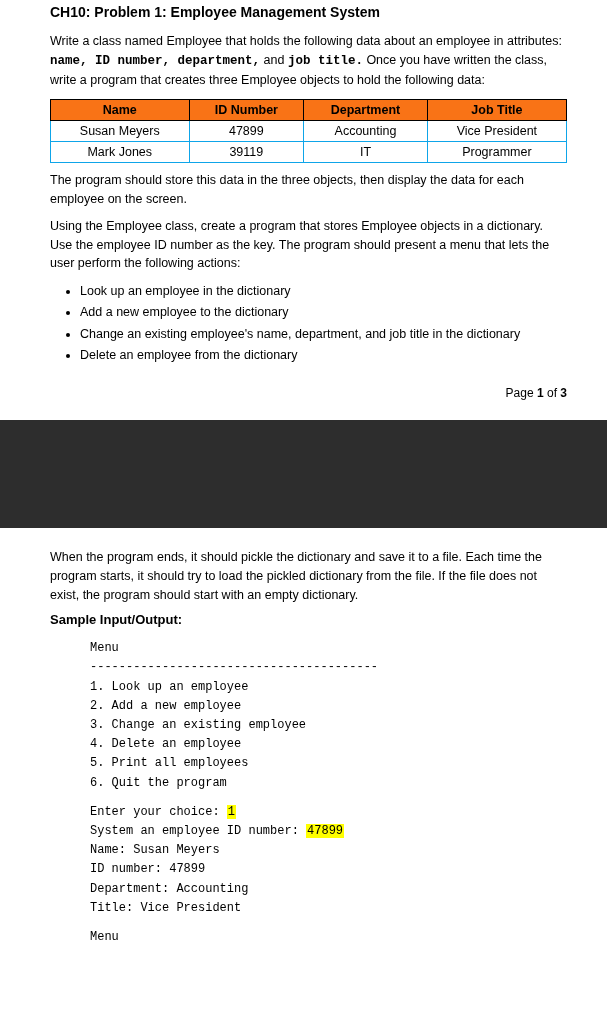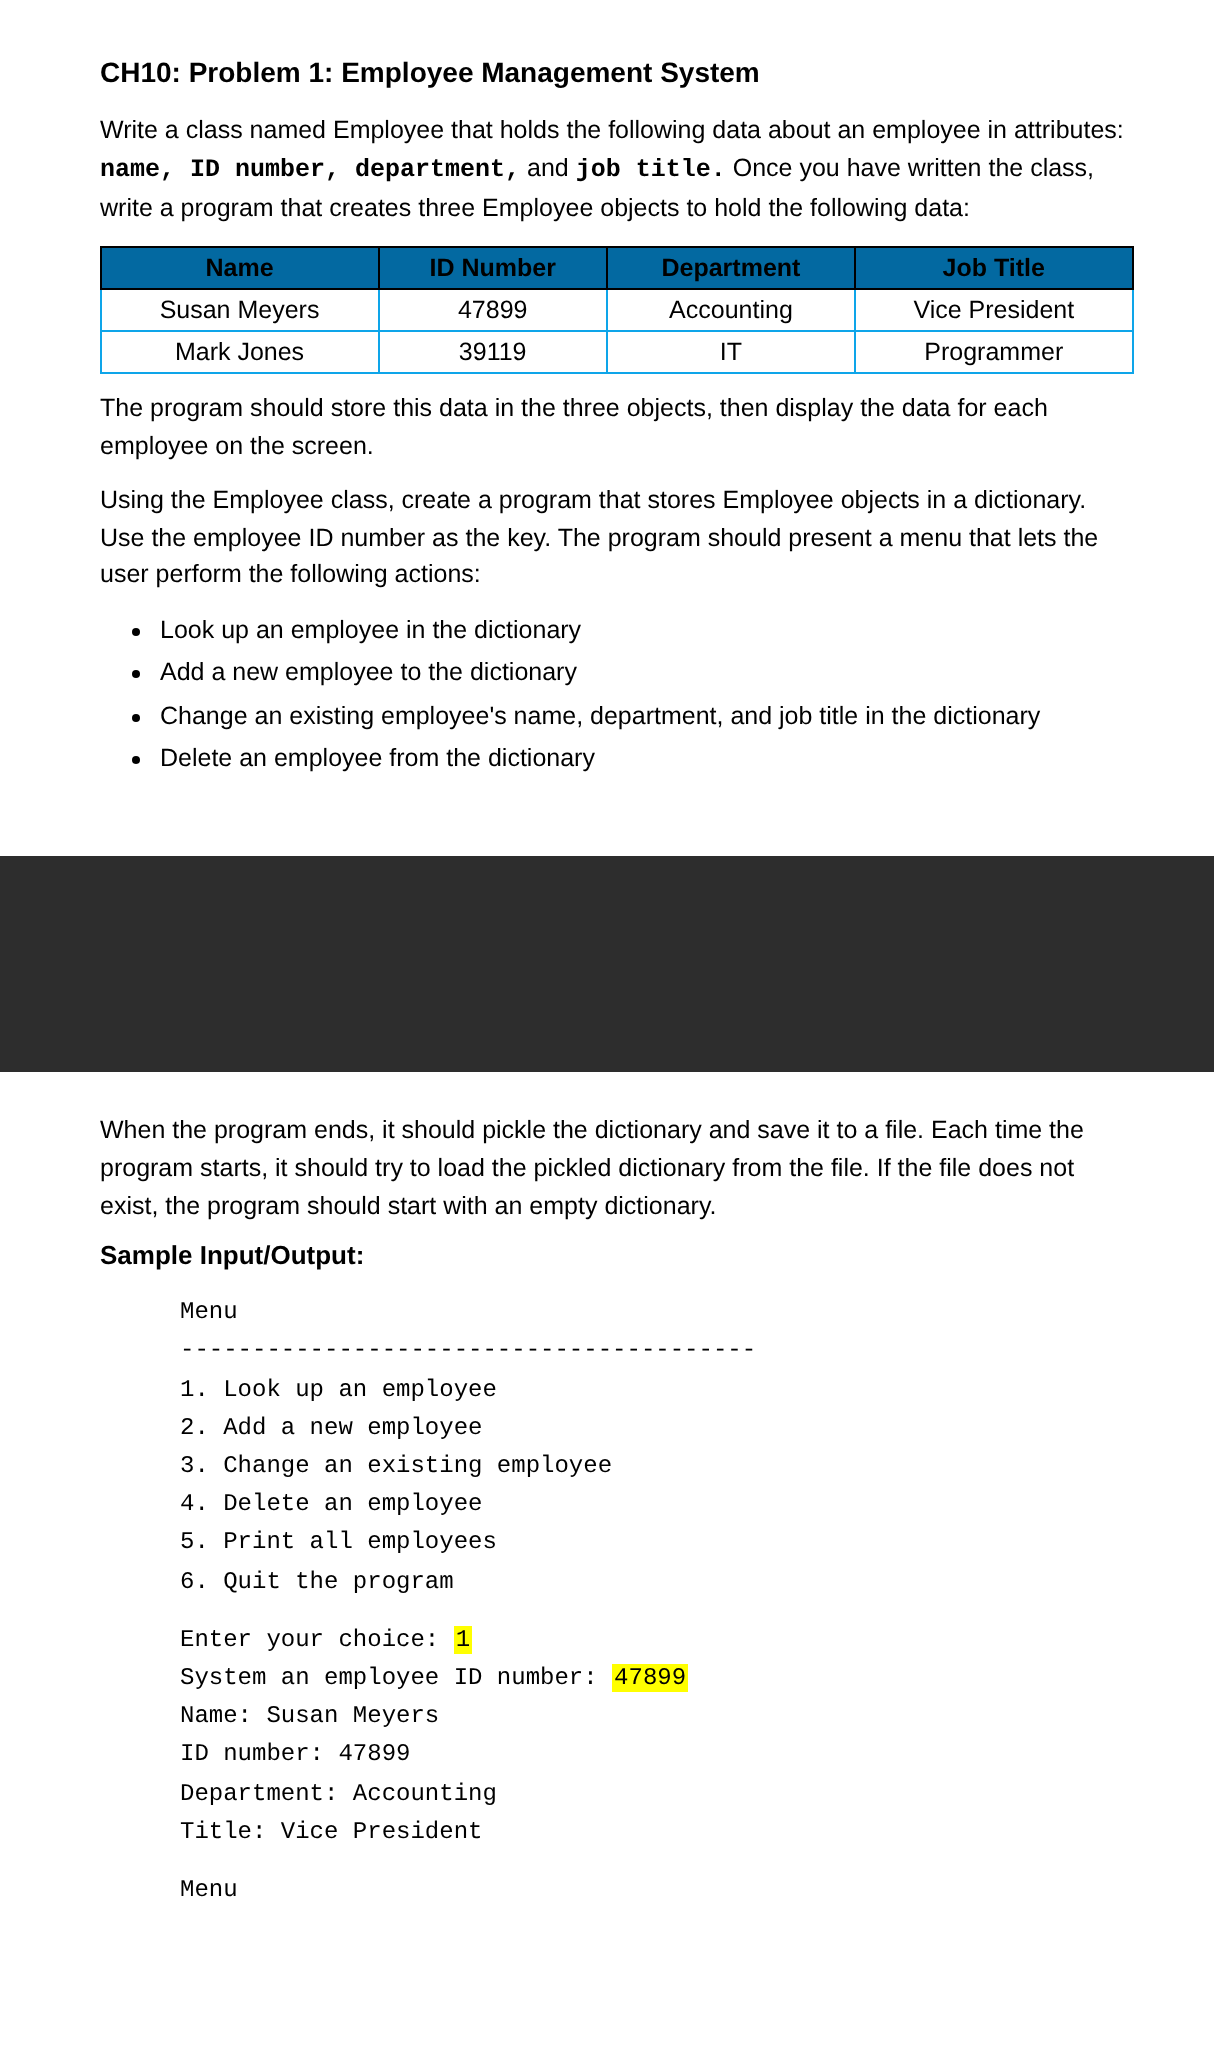--- a/index.html
+++ b/index.html
@@ -11,21 +11,21 @@
     body {
       font-family: Arial, sans-serif;
       font-size: 13px;
       background: #fff;
       width: 607px;
       min-height: 1025px;
       color: #000;
     }
 
     .page-1 {
-      padding: 28px 40px 20px 50px;
+      padding: 4px 40px 20px 50px;
       background: #fff;
       min-height: 370px;
     }
 
     .page-title {
       font-size: 14px;
       font-weight: bold;
       margin-bottom: 12px;
     }
 
@@ -45,21 +45,21 @@
       width: 100%;
       margin: 8px 0;
       font-size: 12.5px;
     }
 
     .employee-table th {
       border: 1px solid #000;
       padding: 3px 8px;
       text-align: center;
       font-weight: bold;
-      background: #0369a1;
+      background: #f97316;
     }
 
     .employee-table td {
       border: 1px solid #0ea5e9;
       padding: 3px 8px;
       text-align: center;
     }
 
     .paragraph {
       font-size: 12.5px;
@@ -176,20 +176,26 @@
 
   <p class="paragraph">Using the Employee class, create a program that stores Employee objects in a dictionary. Use the employee ID number as the key. The program should present a menu that lets the user perform the following actions:</p>
 
   <ul class="bullet-list" id="bullets1">
   <li>Look up an employee in the dictionary</li>
       <li>Add a new employee to the dictionary</li>
       <li>Change an existing employee's name, department, and job title in the dictionary</li>
       <li>Delete an employee from the dictionary</li>
     </ul>
 
+  <div class="page-number">
+    <span>Page </span>
+    <strong>1</strong>
+    <span> of </span>
+    <strong>3</strong>
+  </div>
 </div>
 
 <div class="page-divider"></div>
 
 <div style="background:#2d2d2d; height: 80px;"></div>
 
 <div class="page-2">
 
 
   <p class="paragraph">When the program ends, it should pickle the dictionary and save it to a file. Each time the program starts, it should try to load the pickled dictionary from the file. If the file does not exist, the program should start with an empty dictionary.</p>

